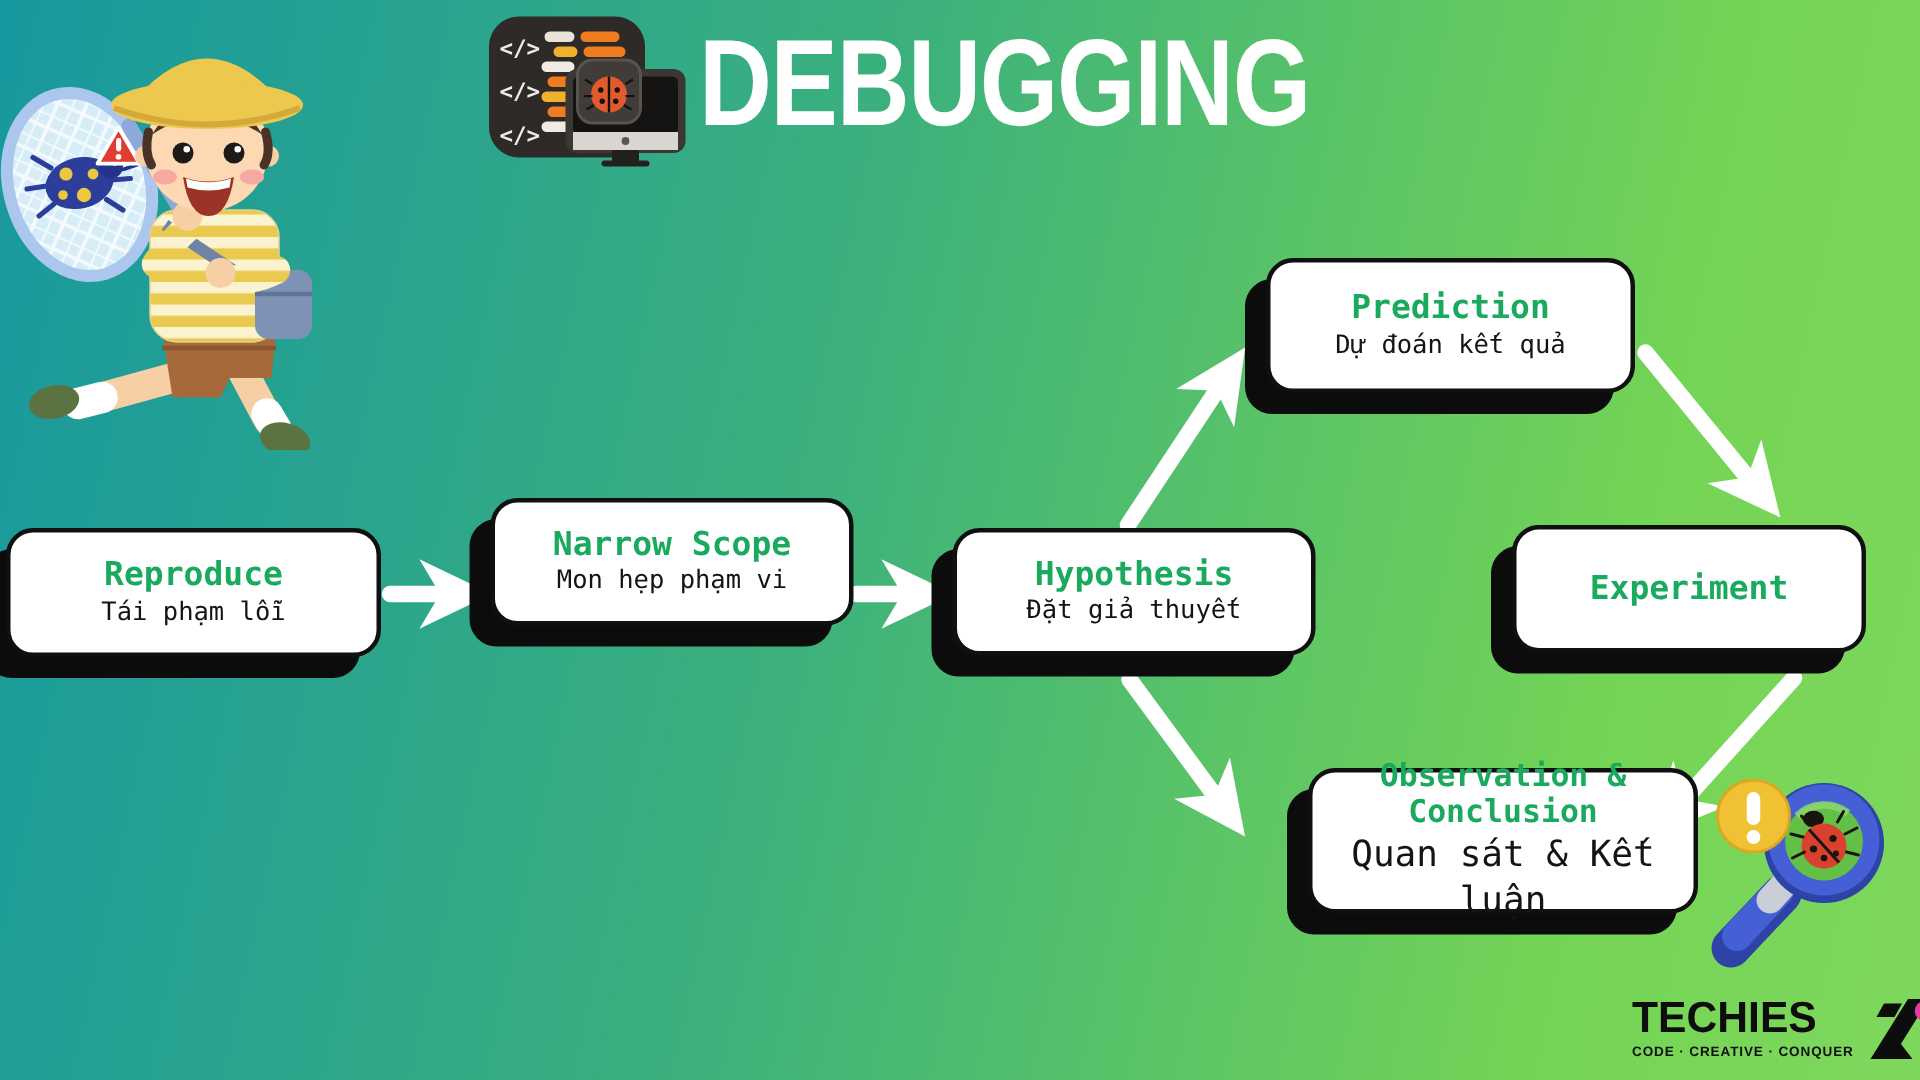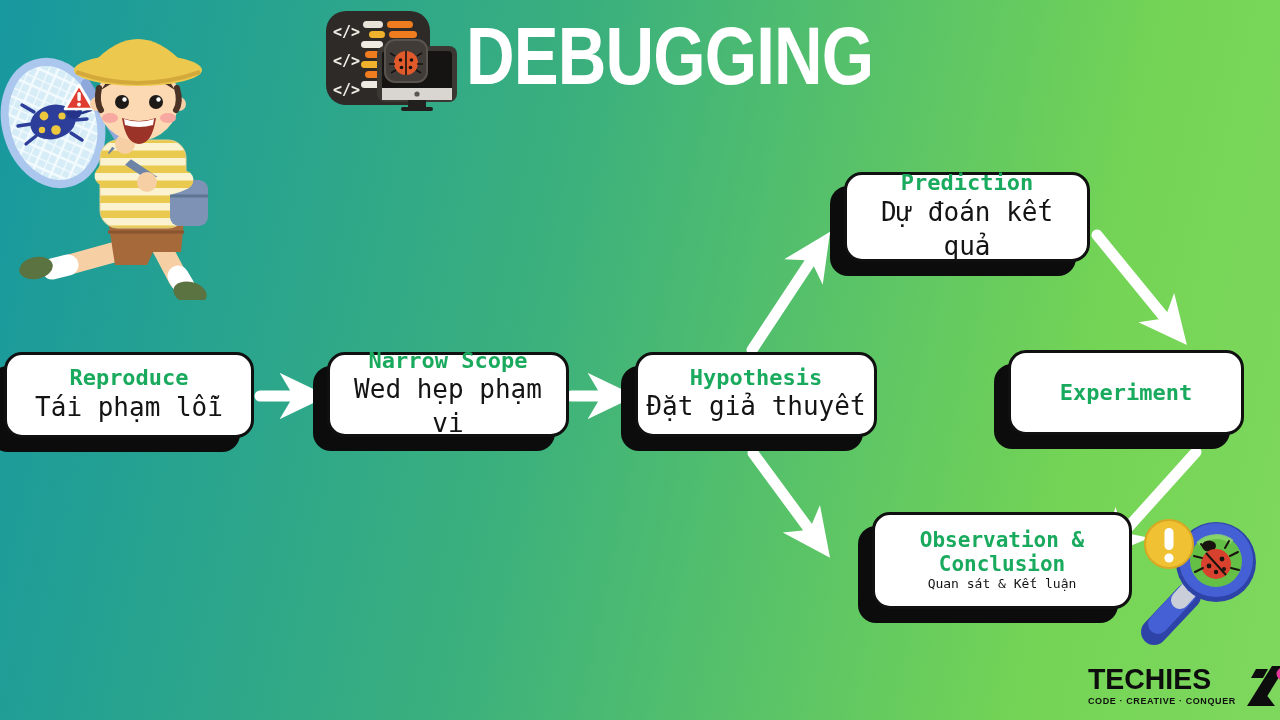--- a/index.html
+++ b/index.html
@@ -19,29 +19,29 @@
   .magnifier{position:absolute;left:1136px;top:498px;}
   .step{
     position:absolute;background:var(--box-background,#fff);
     border:3px solid var(--box-outline,#101010);border-radius:18px;
     box-shadow:-14px 14px 0 #0c0c0c;
     display:flex;flex-direction:column;align-items:center;justify-content:center;
     text-align:center;font-family:"DejaVu Sans Mono","Liberation Mono",monospace;
     box-sizing:border-box;padding:4px 6px;
   }
   .step-label{color:var(--accent-green,#19aa5e);font-weight:bold;font-size:22px;line-height:1.16;}
-  .step-sub{color:#141414;font-size:26px;line-height:1.3;}
+  .step-sub{color:#141414;font-size:17px;line-height:1.3;}
   .s-reproduce{left:4px;top:352px;width:250px;height:86px;}
-  .s-narrow{left:327px;top:352px;width:242px;height:85px;align-items:center;}
+  .s-narrow{left:327px;top:332px;width:242px;height:85px;align-items:center;}
   .s-hypothesis{left:635px;top:352px;width:242px;height:85px;}
   .s-prediction{left:844px;top:172px;width:246px;height:90px;}
   .s-experiment{left:1008px;top:350px;width:236px;height:85px;}
   .s-observation{left:872px;top:512px;width:260px;height:97px;}
   .s-observation .step-label{font-size:21px;}
-  .s-observation .step-sub{font-size:13px;}
+  .s-observation .step-sub{font-size:24px;}
   .brand{position:absolute;left:1088px;top:662px;display:flex;align-items:center;gap:7px;}
   .brand-name{font-weight:700;font-size:29px;line-height:30px;color:#0d0d0d;letter-spacing:0;transform:scaleX(0.98);transform-origin:left;}
   .brand-tagline{font-weight:700;font-size:9px;letter-spacing:0.6px;color:#101010;margin-top:2px;white-space:nowrap;}
 </style>
 </head>
 <body>
 
 <div class="stage">
 
   <svg class="arrows" viewBox="0 0 1280 720">
@@ -187,21 +187,21 @@
     <path d="M124,110 Q141,116 158,110 Q154,136 141,136 Q128,136 124,110 Z" fill="#9c3328"></path>
     <path d="M126,111 Q141,116 156,111 L155,117 Q141,121 127,117 Z" fill="#ffffff"></path>
   </svg>
 
   <div class="step s-reproduce">
     <div class="step-label">Reproduce</div>
     <div class="step-sub">Tái phạm lỗi</div>
   </div>
   <div class="step s-narrow">
     <div class="step-label">Narrow Scope</div>
-    <div class="step-sub">Wed hẹp phạm vi</div>
+    <div class="step-sub">Mon hẹp phạm vi</div>
   </div>
   <div class="step s-hypothesis">
     <div class="step-label">Hypothesis</div>
     <div class="step-sub">Đặt giả thuyết</div>
   </div>
   <div class="step s-prediction">
     <div class="step-label">Prediction</div>
     <div class="step-sub">Dự đoán kết quả</div>
   </div>
   <div class="step s-experiment">

